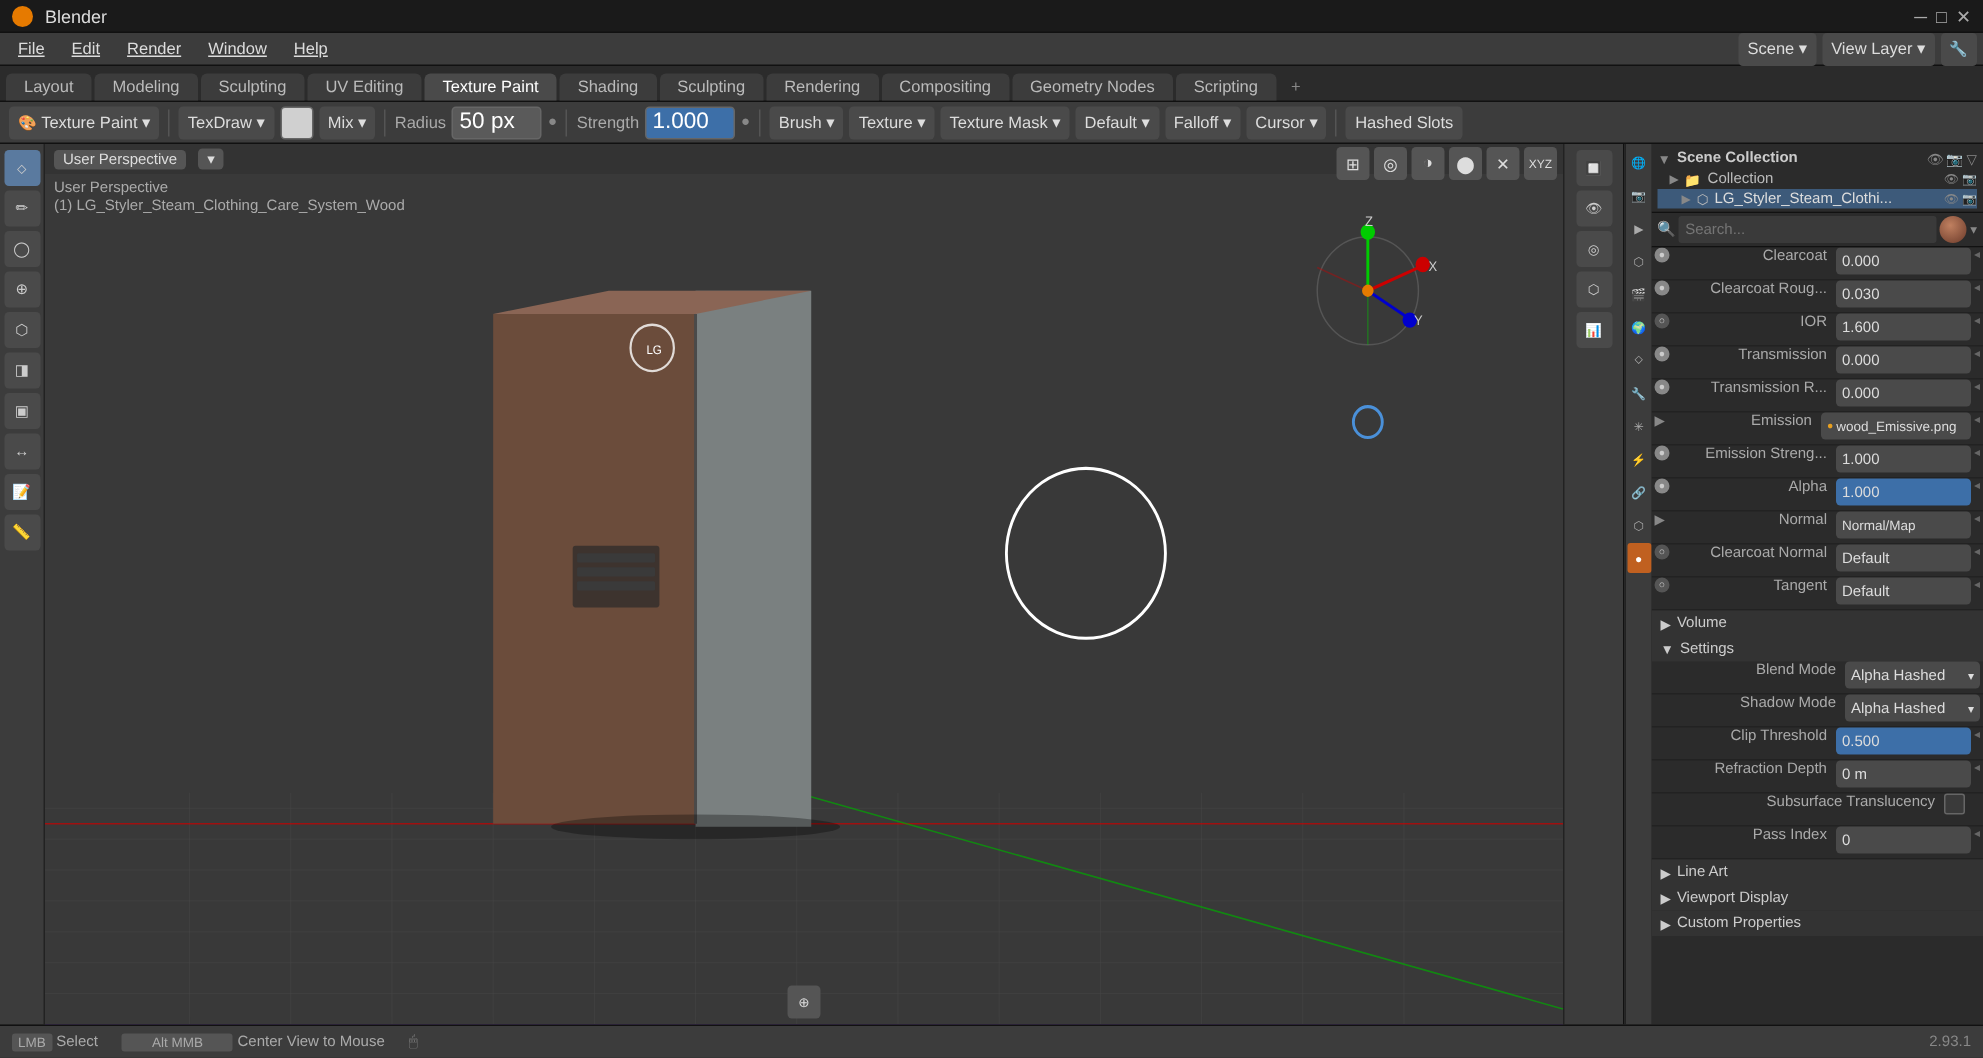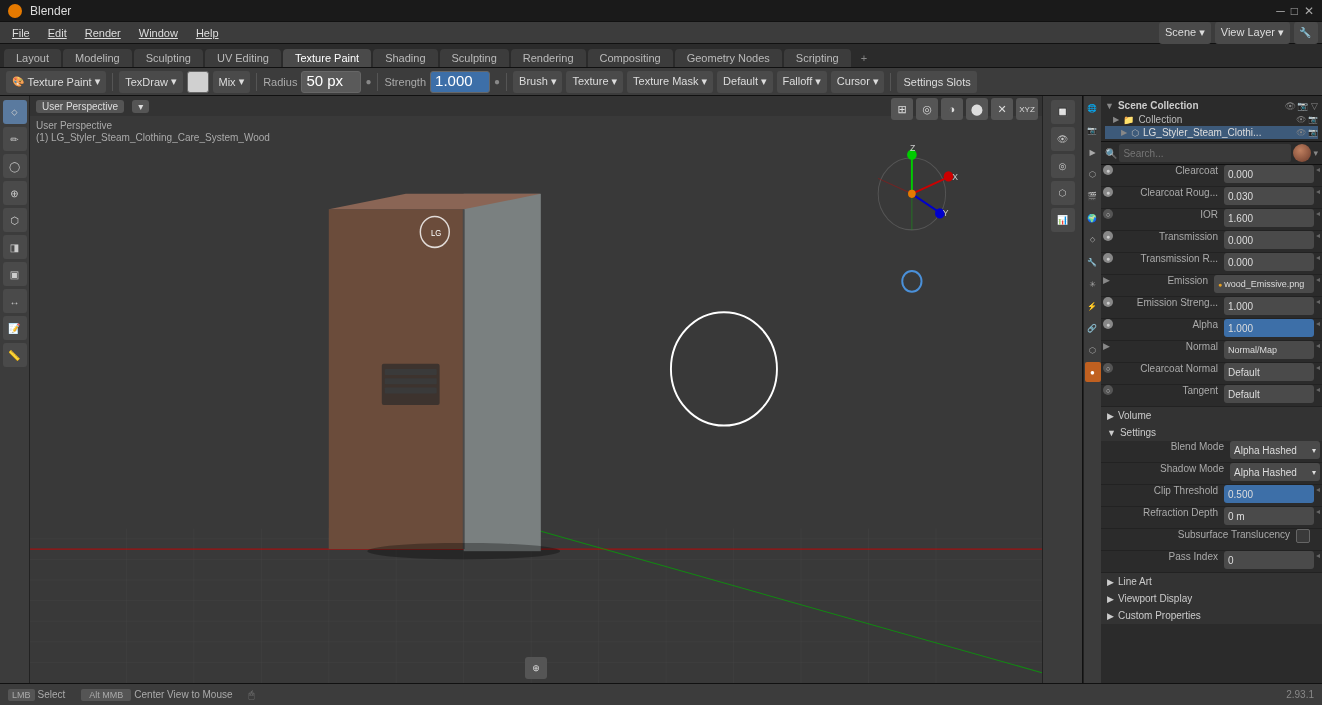--- a/index.html
+++ b/index.html
@@ -419,21 +419,21 @@
   </div>
   <span style="font-size:10px;color:#888;">●</span>
   <div class="tb-separator"></div>
   <div class="tb-item">Brush ▾</div>
   <div class="tb-item">Texture ▾</div>
   <div class="tb-item">Texture Mask ▾</div>
   <div class="tb-item">Default ▾</div>
   <div class="tb-item">Falloff ▾</div>
   <div class="tb-item">Cursor ▾</div>
   <div class="tb-separator"></div>
-  <div class="tb-item">Settings Slots</div>
+  <div class="tb-item">Hashed Slots</div>
 </div>
 
 <div id="main">
 
   <div id="left-tools">
     <div class="tool-btn active" style="font-size:9px;">⬦</div>
     <div class="tool-btn" style="font-size:10px;">✏</div>
     <div class="tool-btn" style="font-size:10px;">◯</div>
     <div class="tool-btn" style="font-size:10px;">⊕</div>
     <div class="tool-btn" style="font-size:10px;">⬡</div>
@@ -749,18 +749,18 @@
   </div>
 
 </div>
 
 <div id="statusbar">
   <span style="display:flex;align-items:center;gap:3px;">
     <span style="background:#555;border-radius:2px;padding:1px 4px;font-size:9px;">LMB</span>
     <span>Select</span>
   </span>
   <span style="display:flex;align-items:center;gap:3px;">
-    <span style="background:#555;border-radius:2px;padding:1px 8px;font-size:9px;">Alt MMB</span>
+    <span style="background:#555;border-radius:2px;padding:1px 20px;font-size:9px;">Alt MMB</span>
     <span>Center View to Mouse</span>
   </span>
   <span style="font-size:10px;color:#888;">🖱</span>
   <span style="margin-left:auto;color:#888;font-size:10px;">2.93.1</span>
 </div>
 
 </body></html>

